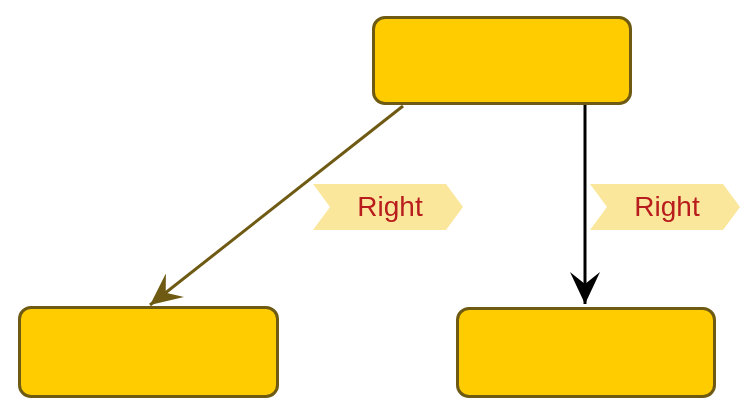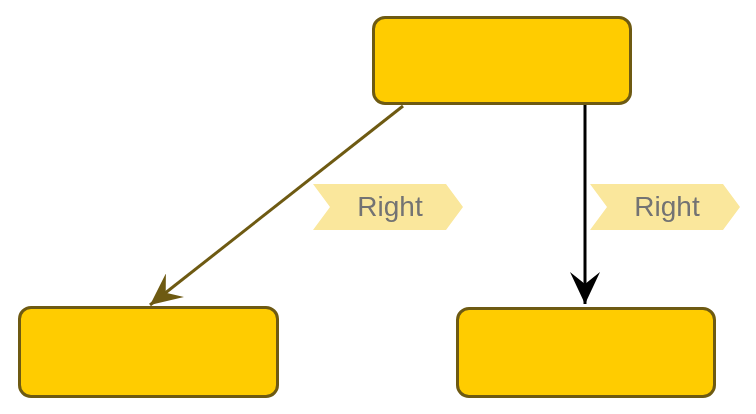--- a/index.html
+++ b/index.html
@@ -39,21 +39,21 @@
     width: 150px;
     height: 46px;
     background: #FAE79C;
     clip-path: polygon(0 0, 133px 0, 150px 23px, 133px 46px, 0 46px, 17px 23px);
     display: flex;
     align-items: center;
     justify-content: center;
     padding-left: 4px;
     box-sizing: border-box;
     font-size: 28px;
-    color: #737373;
+    color: #b91c1c;
     line-height: 1;
   }
   .edge-label-left  { left: 313px; top: 184px; }
   .edge-label-right { left: 590px; top: 184px; }
 </style>
 </head>
 <body>
 
 <div class="canvas">
 

